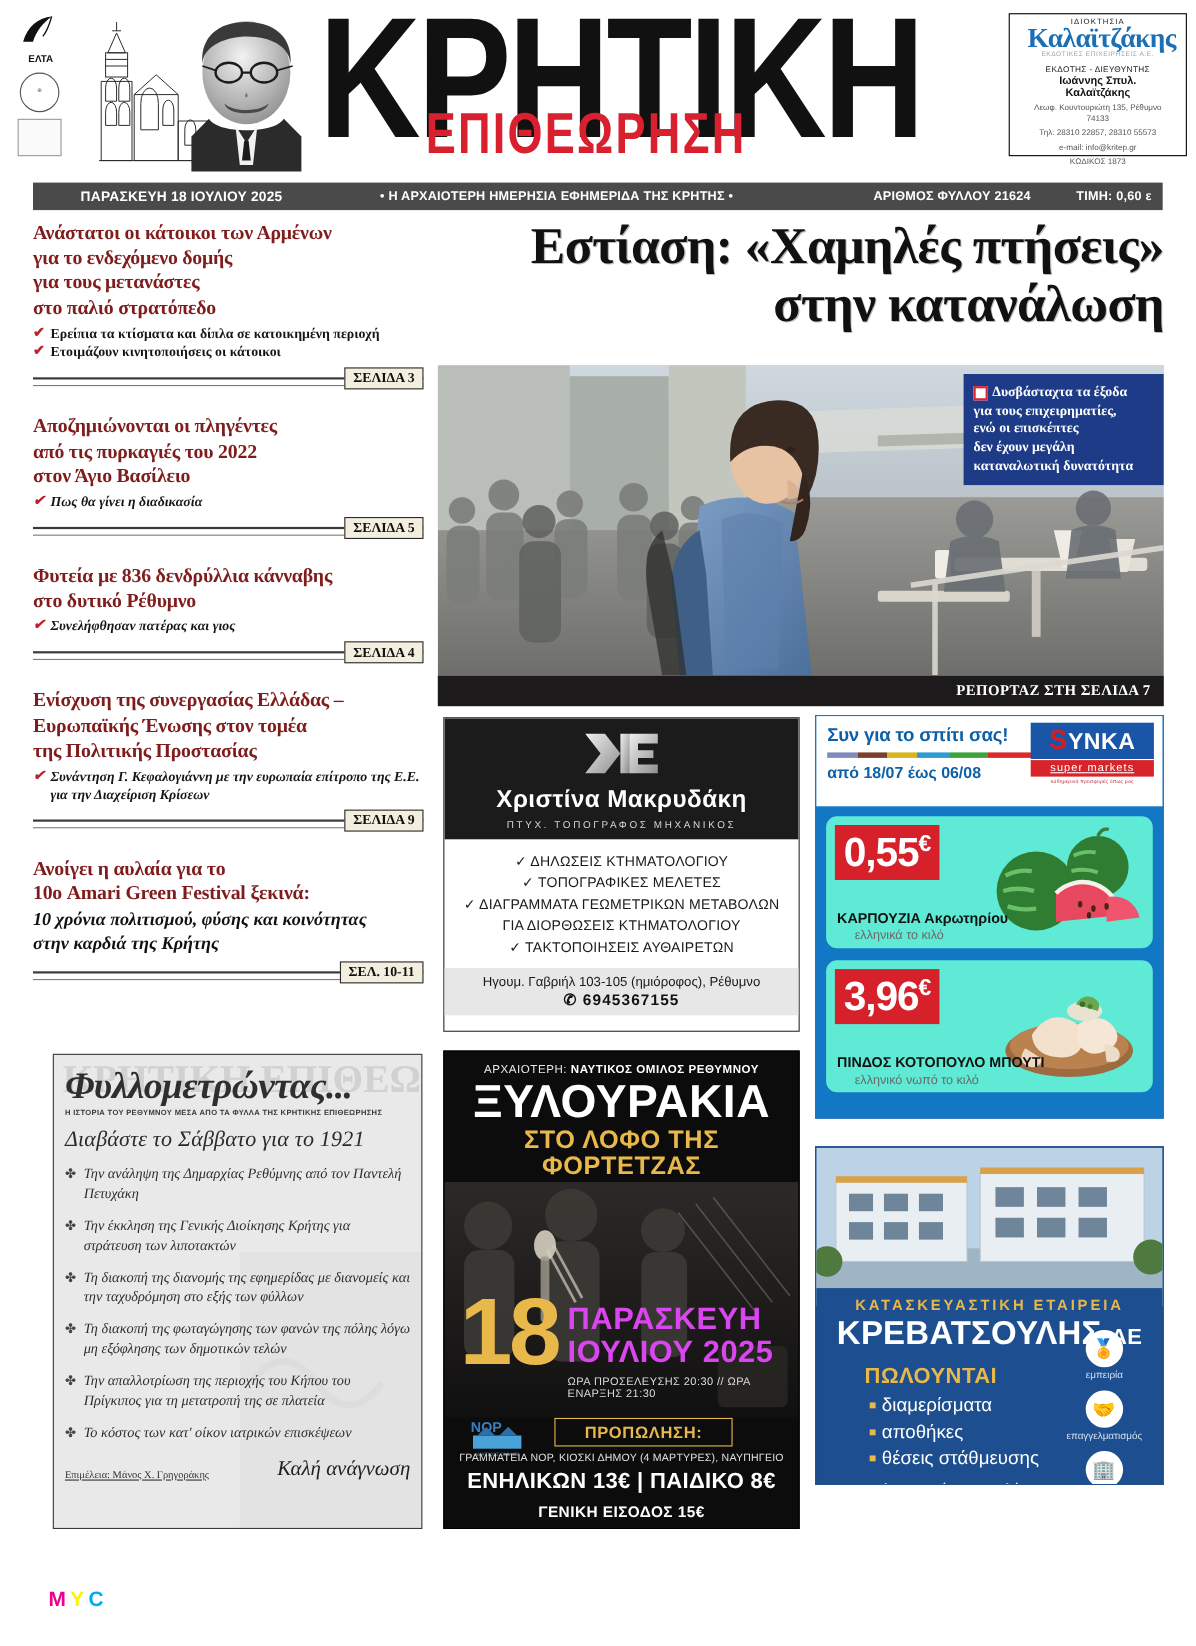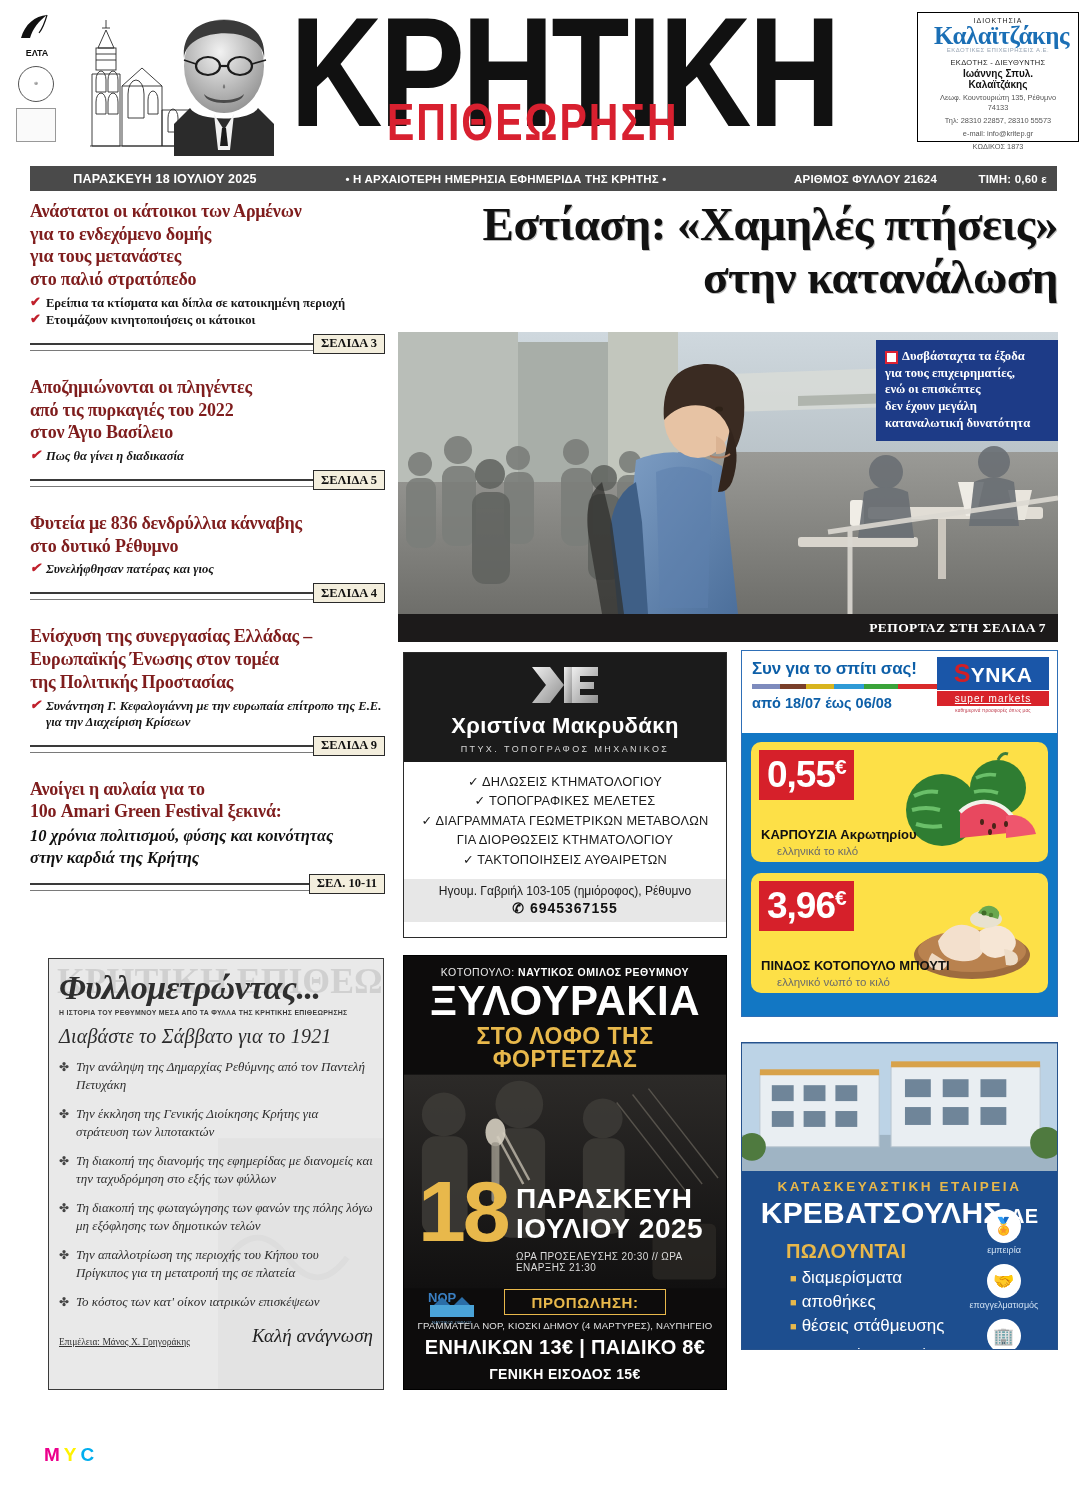--- a/index.html
+++ b/index.html
@@ -123,21 +123,21 @@
   .syn-slogan{font-size:17px;font-weight:bold;color:#0d5fa8;letter-spacing:-0.2px;}
   .syn-strip{height:5px;width:200px;margin-top:5px;background:linear-gradient(to right,
     #7e8bbd 0 14%,#7a3f2a 14% 27%,#d8b41e 27% 41%,#2f9bd6 41% 56%,#3aa33a 56% 73%,#d92b2b 73% 100%);}
   .syn-dates{font-size:14.5px;font-weight:bold;color:#0d5fa8;margin-top:6px;}
   .syn-logo{position:absolute;right:8px;top:6px;width:112px;text-align:center;}
   .syn-logo-main{background:#1a56a8;color:#fff;font-weight:bold;font-size:21px;
     letter-spacing:0.5px;padding:2px 0 2px 0;position:relative;}
   .syn-logo-main .s{color:#d11f26;font-size:25px;}
   .syn-logo-sub{background:#d8232a;color:#fff;font-size:10px;letter-spacing:1px;margin-top:1px;padding:2px 0;text-decoration:underline;}
   .syn-logo-tag{font-size:4.6px;color:#a07;letter-spacing:0.2px;margin-top:2px;color:#b34;}
-  .syn-card{background:#fde047;border-radius:10px;margin:9px 9px 0;padding:8px 8px 6px;
+  .syn-card{background:#5eead4;border-radius:10px;margin:9px 9px 0;padding:8px 8px 6px;
     position:relative;height:120px;box-sizing:border-box;overflow:hidden;}
   .price{display:inline-block;background:#d6202a;color:#fff;font-weight:bold;
     font-size:37px;line-height:1;padding:6px 8px 7px;letter-spacing:-1px;}
   .price .eu{font-size:21px;vertical-align:super;}
   .syn-pname{font-size:13px;font-weight:bold;color:#111;position:absolute;left:10px;bottom:20px;}
   .syn-pdesc{font-size:11.5px;color:#6b6b6b;position:absolute;left:26px;bottom:5px;}
   .syn-img{position:absolute;right:4px;top:10px;width:150px;height:104px;}
 
   
   .ad-fyl{position:absolute;left:48px;top:958px;width:336px;height:432px;
@@ -163,21 +163,21 @@
     background:#0d0c0c;overflow:hidden;border:1px solid #000;box-sizing:border-box;}
   .con-org{text-align:center;color:#e9e9e9;font-size:10.5px;letter-spacing:0.5px;margin-top:10px;}
   .con-org b{color:#fff;}
   .con-t1{text-align:center;color:#fff;font-weight:bold;font-size:42px;letter-spacing:0.5px;
     line-height:1;margin-top:2px;}
   .con-t2{text-align:center;color:#e8b84b;font-weight:bold;font-size:23px;letter-spacing:0.5px;
     line-height:1;margin-top:3px;}
   .con-photo{position:absolute;left:0;top:118px;width:100%;height:215px;}
   .con-18{position:absolute;left:14px;top:212px;color:#e8b84b;font-weight:bold;
     font-size:86px;line-height:1;letter-spacing:-3px;}
-  .con-day{position:absolute;left:112px;top:228px;color:#ffffff;font-weight:bold;
+  .con-day{position:absolute;left:112px;top:228px;color:#d946ef;font-weight:bold;
     font-size:28px;line-height:1.08;letter-spacing:0.5px;}
   .con-time{position:absolute;left:112px;top:295px;color:#dcdcdc;font-size:10px;letter-spacing:0.4px;}
   .con-nor{position:absolute;left:20px;top:332px;width:56px;height:38px;}
   .con-presale{position:absolute;left:100px;top:333px;width:160px;height:24px;
     border:1.5px solid #e8b84b;display:flex;align-items:center;justify-content:center;
     color:#e8b84b;font-weight:bold;font-size:15px;letter-spacing:0.6px;}
   .con-venues{position:absolute;left:0;top:364px;width:100%;text-align:center;
     color:#e0e0e0;font-size:9.6px;letter-spacing:0.2px;}
   .con-prices{position:absolute;left:0;top:380px;width:100%;text-align:center;
     color:#fff;font-weight:bold;font-size:20px;letter-spacing:0.3px;}
@@ -638,21 +638,21 @@
       <rect x="88" y="68" width="8" height="60" rx="3" fill="#9a958a" opacity="0.85"></rect>
       <g stroke="#6b665d" stroke-width="1.4" opacity="0.7">
         <path d="M230 20 L300 110"></path>
           <path d="M246 14 L316 104"></path>
           <path d="M214 28 L284 118"></path>
       </g>
       <rect x="250" y="150" width="64" height="56" rx="6" fill="#2a2824" opacity="0.8"></rect>
     </svg>
 
     <div class="con-org">
-      <span>ΚΟΤΟΠΟΥΛΟ:</span>
+      <span>ΑΡΧΑΙΟΤΕΡΗ:</span>
       <b>ΝΑΥΤΙΚΟΣ ΟΜΙΛΟΣ ΡΕΘΥΜΝΟΥ</b>
     </div>
     <div class="con-t1">ΞΥΛΟΥΡΑΚΙΑ</div>
     <div class="con-t2">ΣΤΟ ΛΟΦΟ ΤΗΣ ΦΟΡΤΕΤΖΑΣ</div>
 
     <div class="con-18">18</div>
     <div class="con-day">
       <div>ΠΑΡΑΣΚΕΥΗ</div>
       <div>ΙΟΥΛΙΟΥ 2025</div>
     </div>

